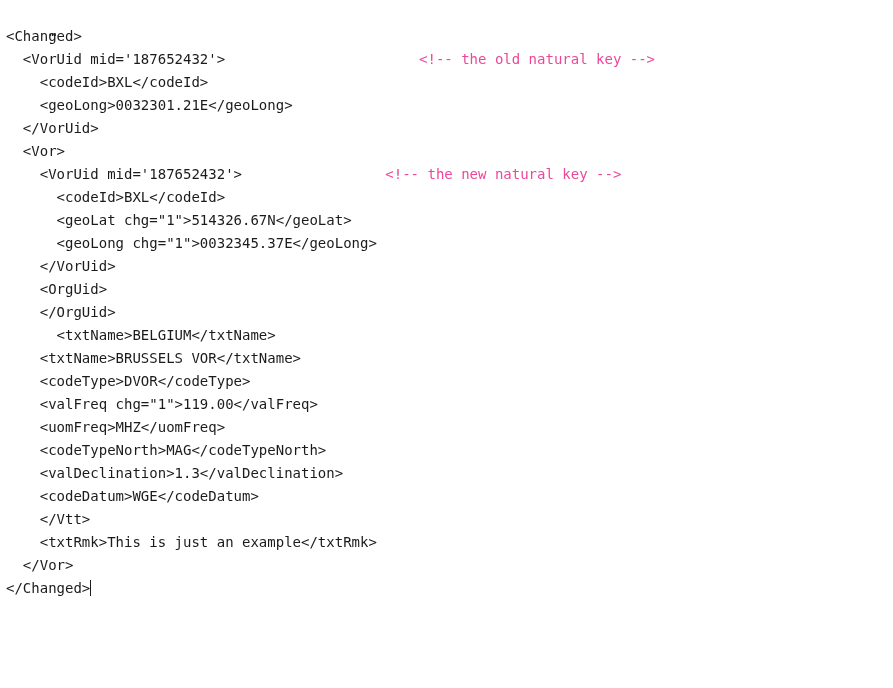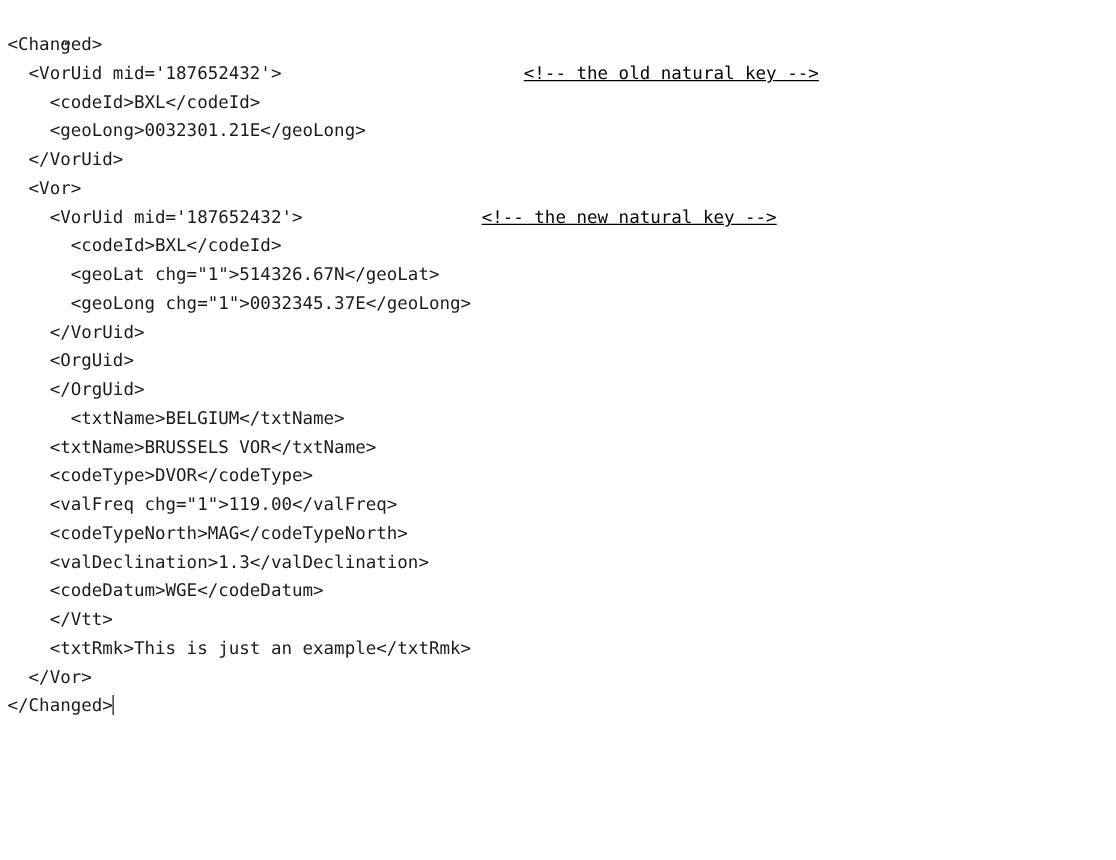--- a/index.html
+++ b/index.html
@@ -35,22 +35,21 @@
     box-sizing: border-box;
   }
   .code-line.first {
     margin-top: 2px;
   }
   .line-text {
     display: inline;
   }
   .line-comment {
     display: inline;
-    color: #000000;
-    text-decoration: underline;
+    color: #ec4899;
   }
   .ellipsis-line {
     position: relative;
     height: 23px;
     line-height: 23px;
     padding-left: 10px;
     white-space: pre;
     box-sizing: border-box;
   }
   .ellipsis-mark {
@@ -91,20 +90,21 @@
       <div class="code-line"><span class="line-text">      &lt;codeId&gt;BXL&lt;/codeId&gt;</span></div>
       <div class="code-line"><span class="line-text">      &lt;geoLat chg="1"&gt;514326.67N&lt;/geoLat&gt;</span></div>
       <div class="code-line"><span class="line-text">      &lt;geoLong chg="1"&gt;0032345.37E&lt;/geoLong&gt;</span></div>
       <div class="code-line"><span class="line-text">    &lt;/VorUid&gt;</span></div>
       <div class="code-line"><span class="line-text">    &lt;OrgUid&gt;</span></div>
       <div class="code-line"><span class="line-text">    &lt;/OrgUid&gt;</span></div>
       <div class="code-line"><span class="line-text">      &lt;txtName&gt;BELGIUM&lt;/txtName&gt;</span></div>
       <div class="code-line"><span class="line-text">    &lt;txtName&gt;BRUSSELS VOR&lt;/txtName&gt;</span></div>
       <div class="code-line"><span class="line-text">    &lt;codeType&gt;DVOR&lt;/codeType&gt;</span></div>
       <div class="code-line"><span class="line-text">    &lt;valFreq chg="1"&gt;119.00&lt;/valFreq&gt;</span></div>
+      <div class="code-line"><span class="line-text">    &lt;uomFreq&gt;MHZ&lt;/uomFreq&gt;</span></div>
       <div class="code-line"><span class="line-text">    &lt;codeTypeNorth&gt;MAG&lt;/codeTypeNorth&gt;</span></div>
       <div class="code-line"><span class="line-text">    &lt;valDeclination&gt;1.3&lt;/valDeclination&gt;</span></div>
       <div class="code-line"><span class="line-text">    &lt;codeDatum&gt;WGE&lt;/codeDatum&gt;</span></div>
       <div class="code-line"><span class="line-text">    &lt;/Vtt&gt;</span></div>
       <div class="code-line"><span class="line-text">    &lt;txtRmk&gt;This is just an example&lt;/txtRmk&gt;</span></div>
       <div class="code-line"><span class="line-text">  &lt;/Vor&gt;</span></div>
       <div class="code-line"><span class="line-text">&lt;/Changed&gt;</span><span class="caret"></span></div>
     </div>
   <div class="ellipsis-line">
     

